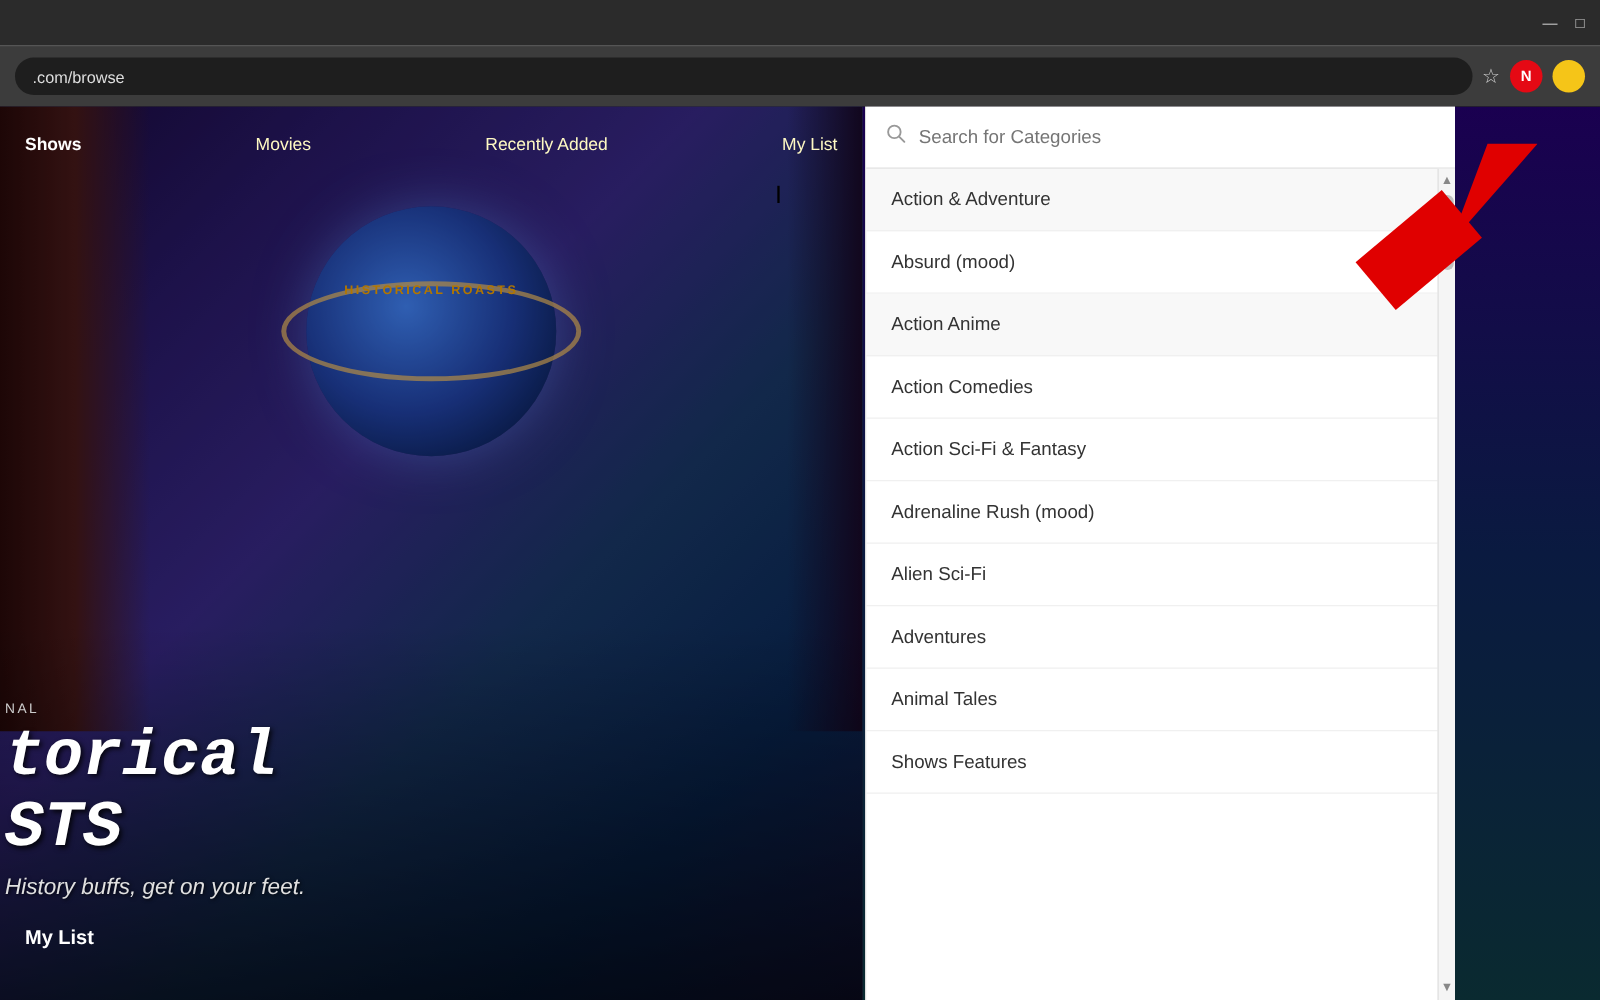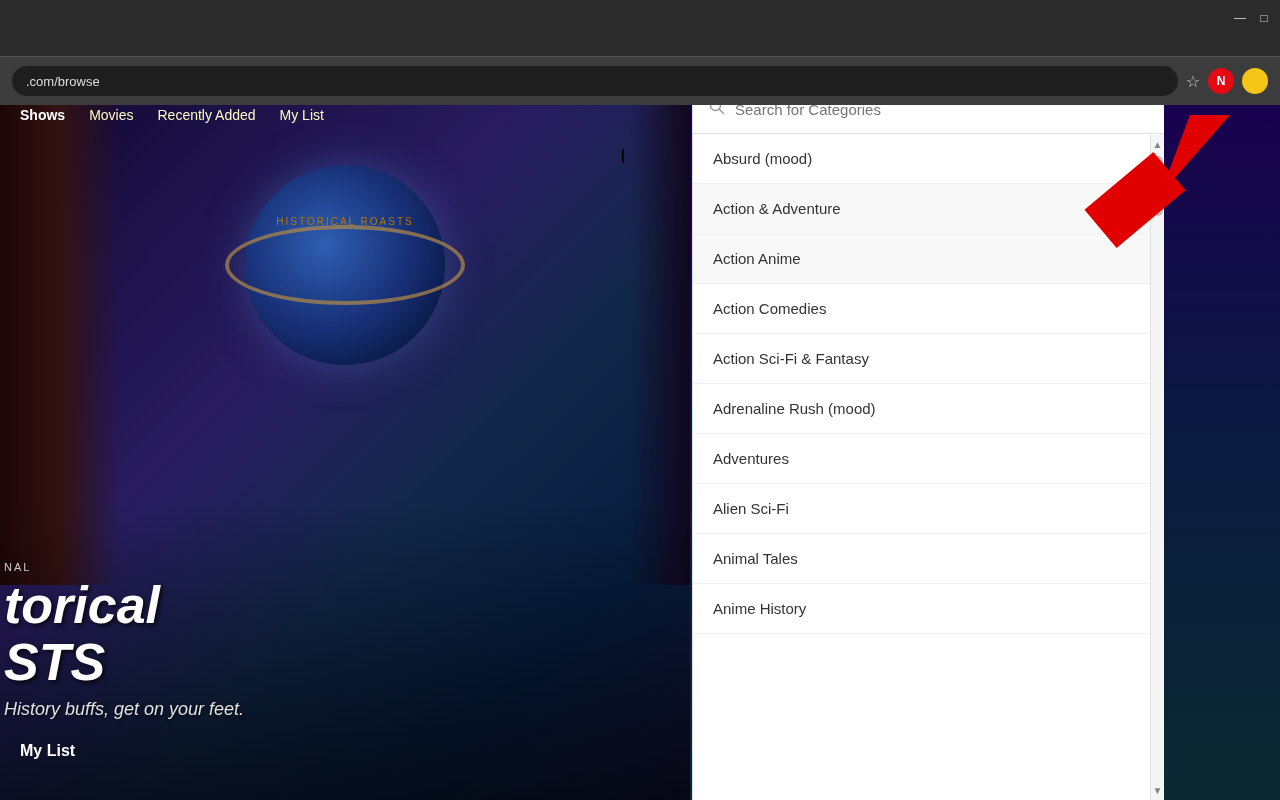--- a/index.html
+++ b/index.html
@@ -28,21 +28,20 @@
       cursor: pointer; color: #ccc; font-size: 12px;
     }
     .browser-addressbar {
       height: 49px;
       background: #3c3c3c;
       display: flex;
       align-items: center;
       padding: 4px 12px;
       gap: 8px;
       border-top: 1px solid #555;
-      margin-top: 20px;
     }
     .url-input {
       flex: 1;
       background: #1e1e1e;
       border: none;
       border-radius: 20px;
       height: 30px;
       padding: 0 14px;
       color: #ddd;
       font-size: 13px;
@@ -94,22 +93,23 @@
 
     
     .netflix-nav {
       position: absolute;
       top: 0; left: 0;
       width: 690px;
       height: 60px;
       display: flex;
       align-items: center;
       padding: 0 20px;
-      gap: 24px;
+      gap: 36px;
       z-index: 10;
+      justify-content: space-between;
     }
     .nav-item {
       color: #fef9c3;
       font-size: 14px;
       cursor: pointer;
       white-space: nowrap;
     }
     .nav-item:first-child {
       color: white;
       font-weight: bold;
@@ -129,20 +129,21 @@
       color: #ccc;
       margin-bottom: 4px;
     }
     .show-title {
       font-size: 52px;
       font-weight: bold;
       font-style: italic;
       line-height: 1.1;
       margin-bottom: 8px;
       text-shadow: 2px 2px 4px rgba(0,0,0,0.8);
+      font-family: Liberation Mono, monospace;
     }
     .show-subtitle {
       font-size: 18px;
       font-style: italic;
       color: #e0e0e0;
       text-shadow: 1px 1px 3px rgba(0,0,0,0.8);
     }
 
     
     .my-list-label {
@@ -303,26 +304,26 @@
       top: 50%; left: 50%;
       transform: translate(-50%, -50%);
       width: 240px; height: 80px;
       border: 4px solid rgba(255,200,100,0.7);
       border-radius: 50%;
     }
 
     
     .roast-sign {
       position: absolute;
-      top: 131px;
+      top: 142px;
       left: 50%;
       transform: translateX(-50%);
       color: #ffaa00;
       font-size: 10px;
-      font-weight: normal;
+      font-weight: bold;
       letter-spacing: 2px;
       text-align: left;
       white-space: nowrap;
     }
 
     
     .cursor {
       position: absolute;
       top: 60px;
       left: 620px;
@@ -402,30 +403,30 @@
       <input class="search-input" placeholder="Search for Categories" style="">
     </div>
 
     <div class="scrollbar-area">
       <div class="scroll-arrow-up">▲</div>
       <div class="scrollbar-thumb"></div>
       <div class="scroll-arrow-down">▼</div>
     </div>
 
     <div class="categories-list">
+      <div class="category-item highlighted">Action &amp; Adventure</div>
       <div class="category-item">Absurd (mood)</div>
-      <div class="category-item highlighted">Action &amp; Adventure</div>
       <div class="category-item highlighted">Action Anime</div>
       <div class="category-item">Action Comedies</div>
       <div class="category-item">Action Sci-Fi &amp; Fantasy</div>
       <div class="category-item">Adrenaline Rush (mood)</div>
+      <div class="category-item">Alien Sci-Fi</div>
       <div class="category-item">Adventures</div>
-      <div class="category-item">Alien Sci-Fi</div>
       <div class="category-item">Animal Tales</div>
-      <div class="category-item">Anime History</div>
+      <div class="category-item">Shows Features</div>
     </div>
   </div>
 
   <div class="red-arrow">
     <svg width="200" height="160" viewBox="0 0 200 160">
 
       <polygon points="160,10 200,10 130,90" fill="#e00000"></polygon>
       <rect x="60" y="70" width="90" height="50" fill="#e00000" transform="rotate(-40, 105, 95)"></rect>
     </svg>
   </div>

